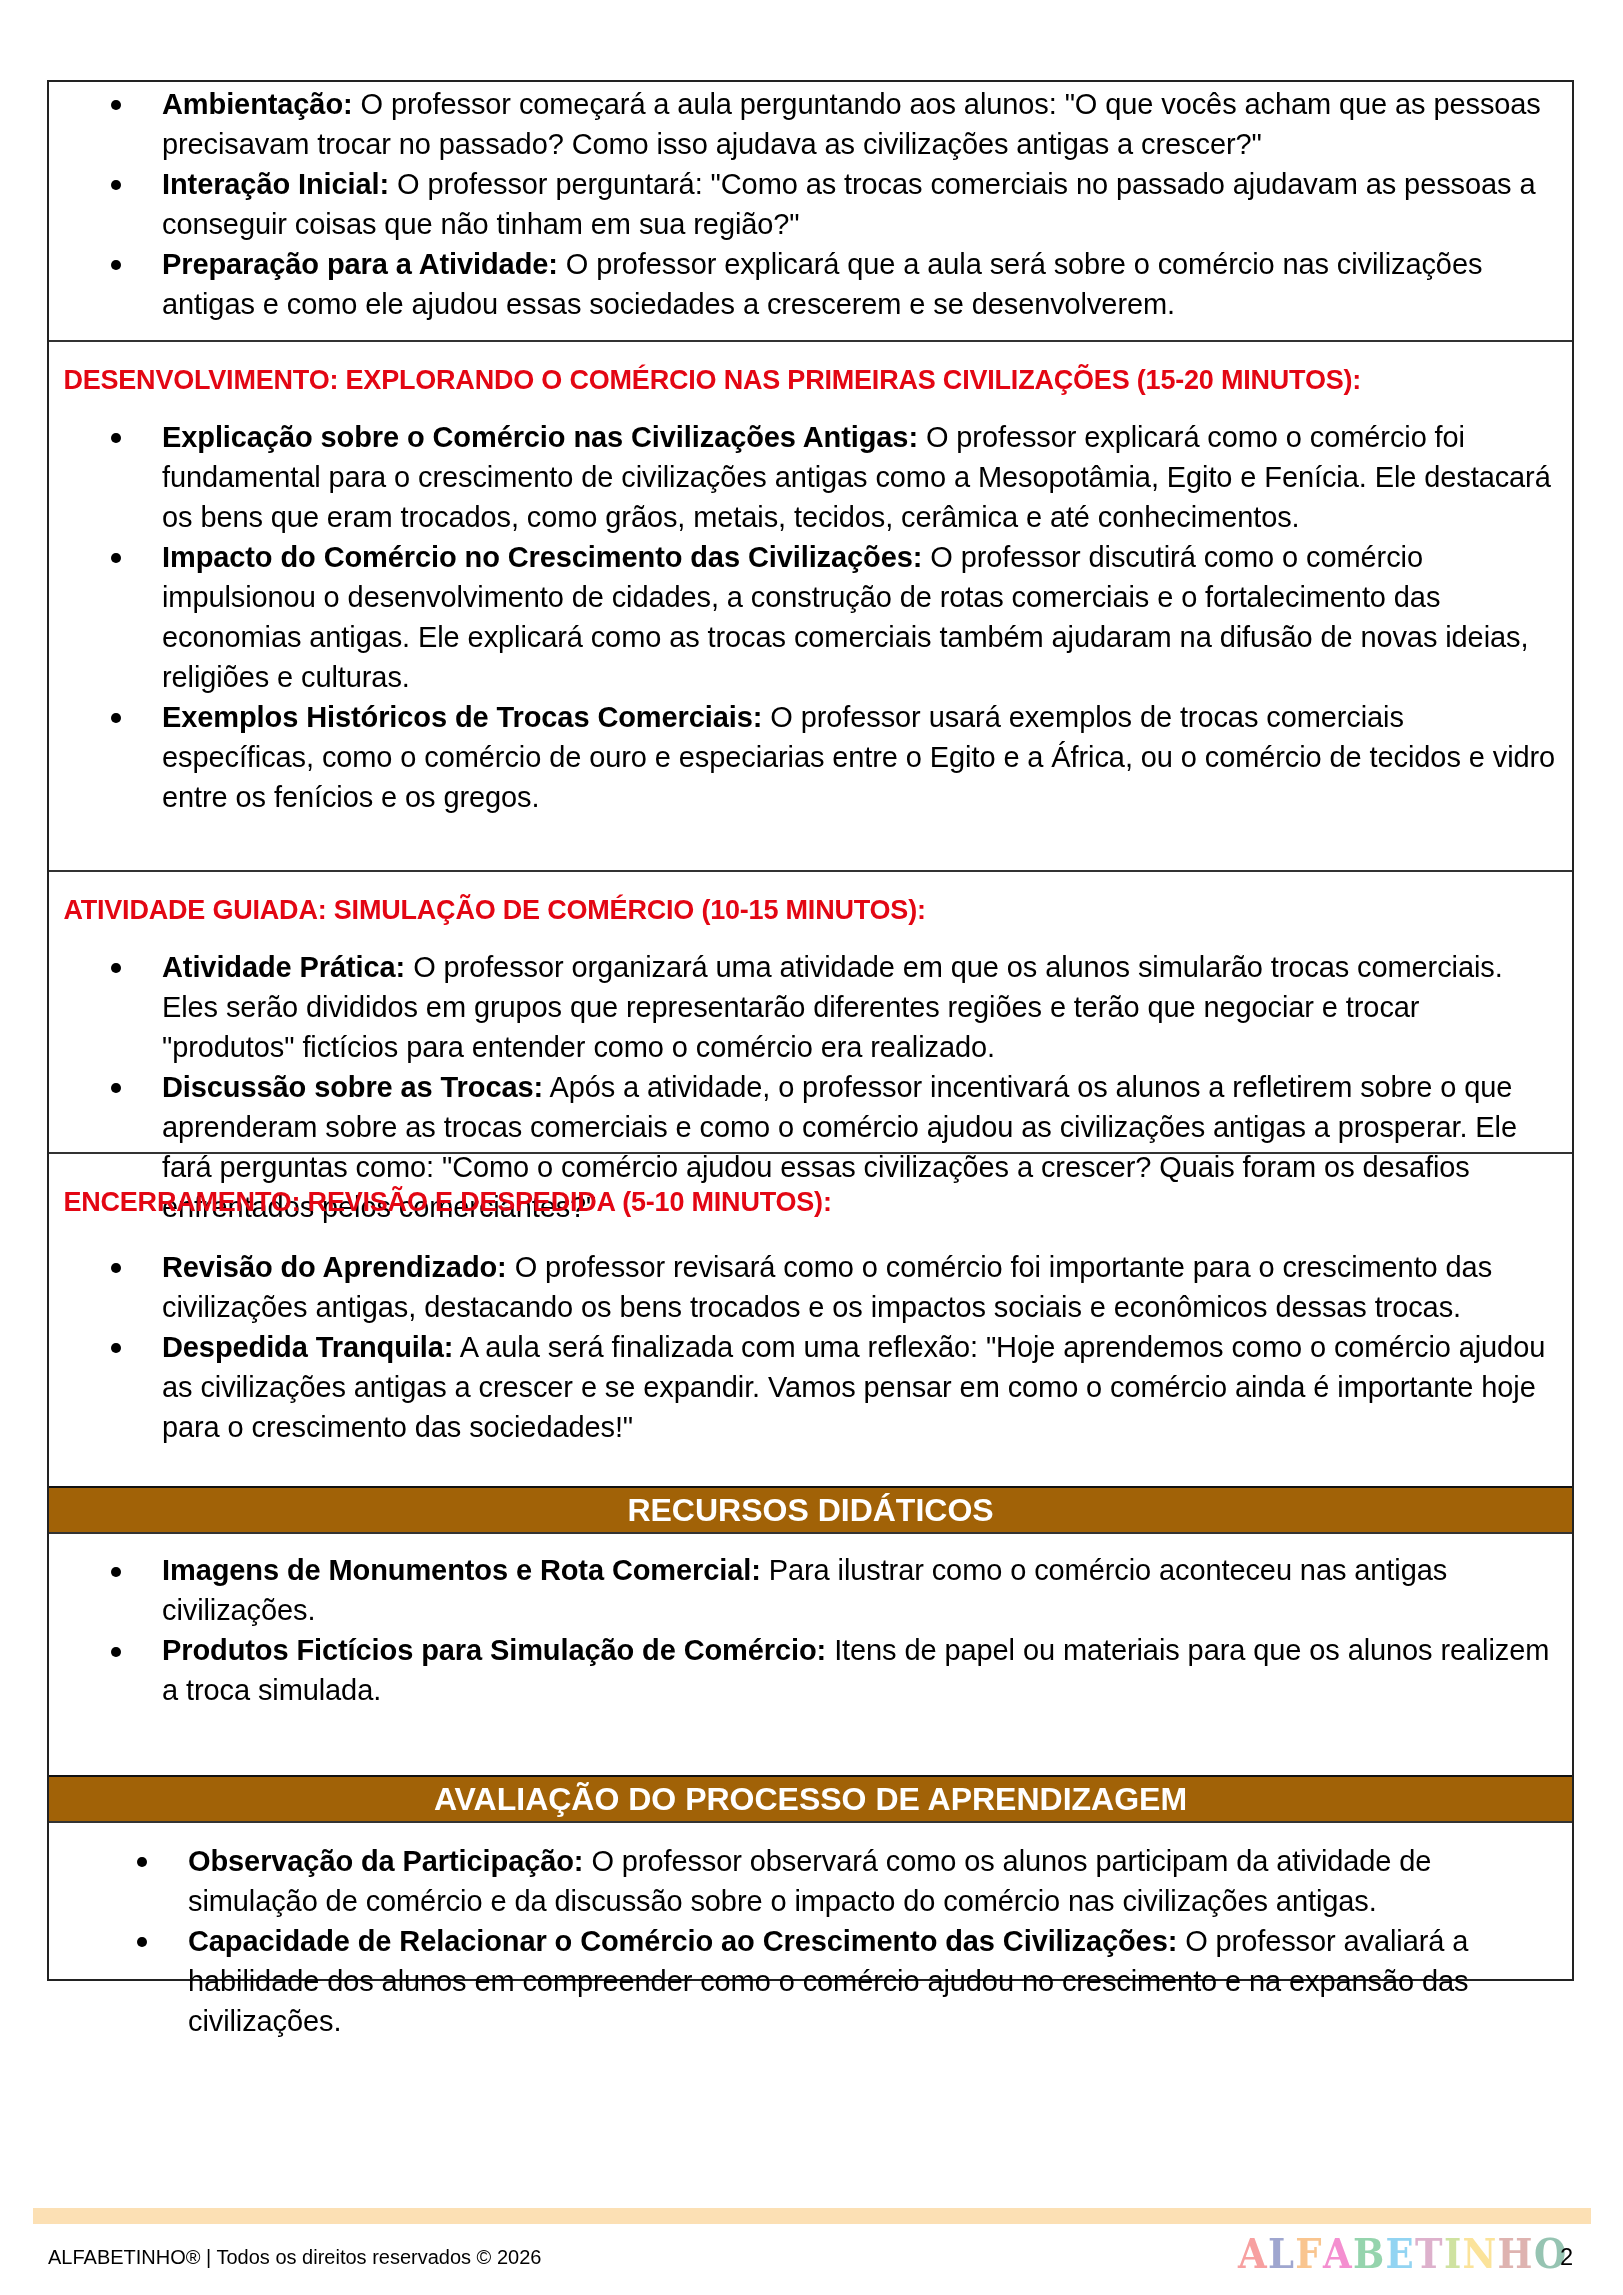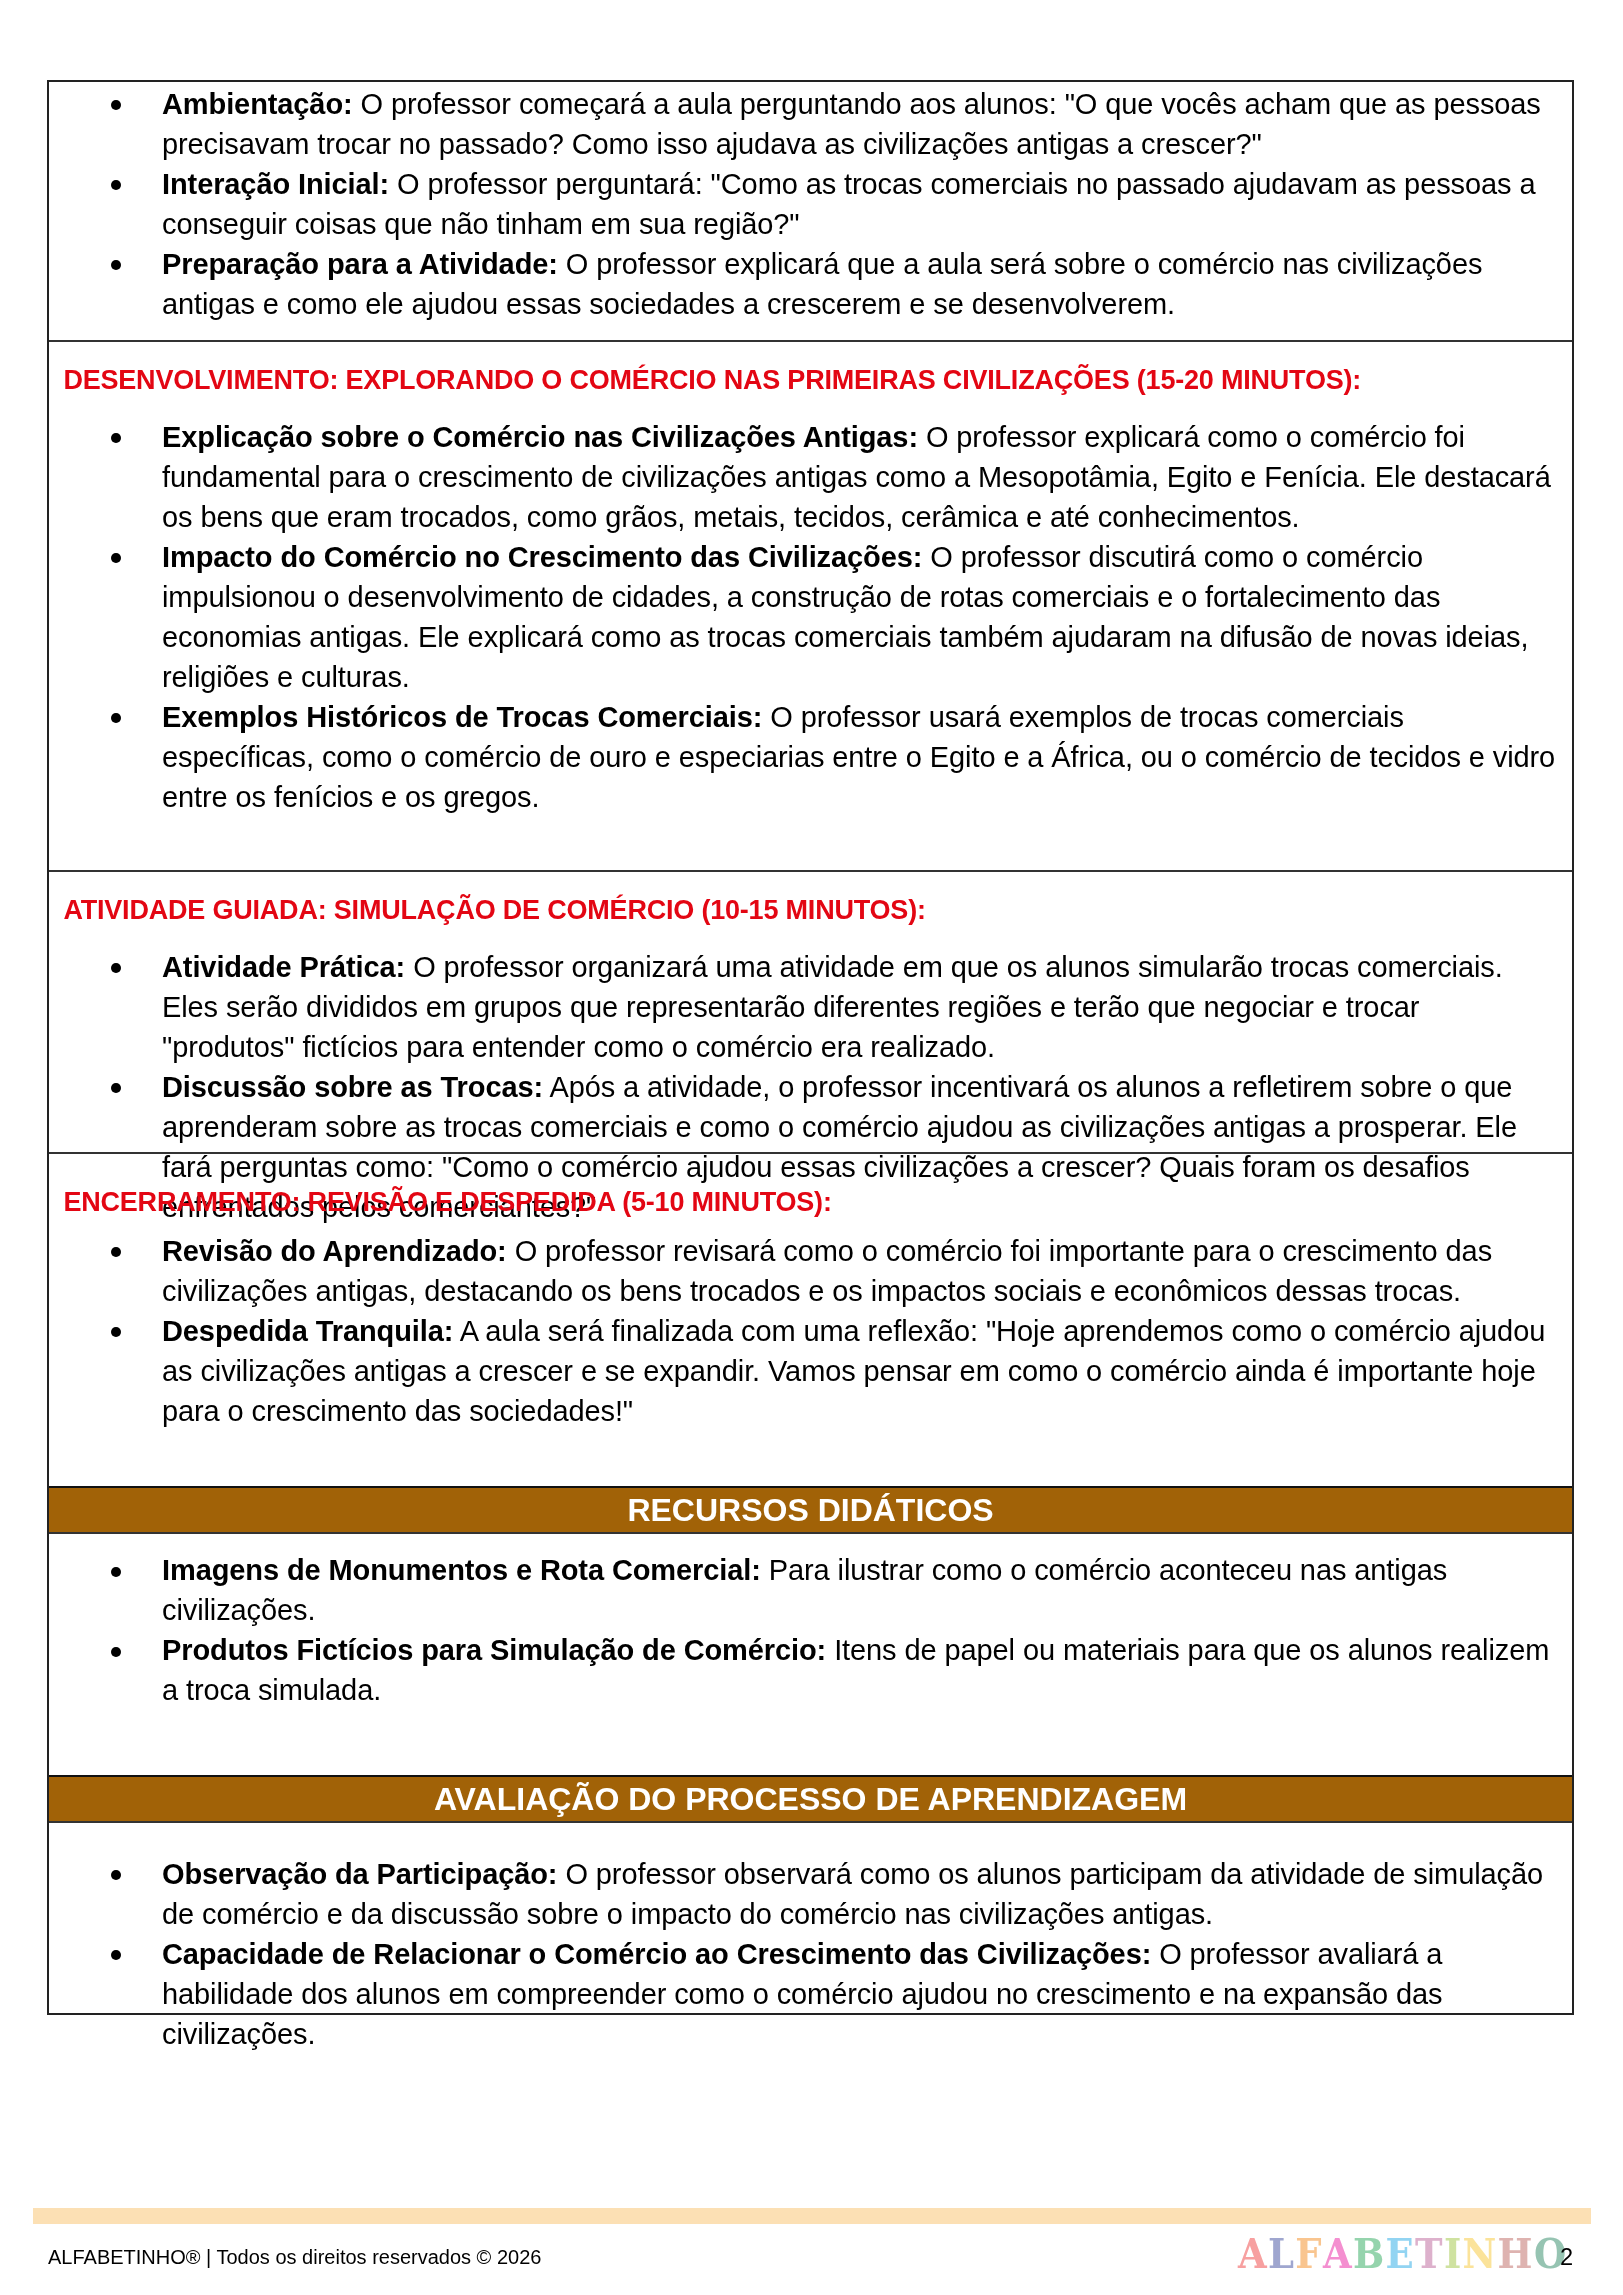--- a/index.html
+++ b/index.html
@@ -53,36 +53,36 @@
   <div class="row" style="height:282px; padding-top:21px;">
     <h2 class="heading">ATIVIDADE GUIADA: SIMULAÇÃO DE COMÉRCIO (10-15 MINUTOS):</h2>
     <ul class="bullets" style="margin-top:20px;">
       <li><span class="dot"></span><b>Atividade Prática:</b><span> O professor organizará uma atividade em que os alunos simularão trocas comerciais. Eles serão divididos em grupos que representarão diferentes regiões e terão que negociar e trocar "produtos" fictícios para entender como o comércio era realizado.</span></li>
       <li><span class="dot"></span><b>Discussão sobre as Trocas:</b><span> Após a atividade, o professor incentivará os alunos a refletirem sobre o que aprenderam sobre as trocas comerciais e como o comércio ajudou as civilizações antigas a prosperar. Ele fará perguntas como: "Como o comércio ajudou essas civilizações a crescer? Quais foram os desafios enfrentados pelos comerciantes?"</span></li>
     </ul>
   </div>
 
   <div class="row" style="height:334px; padding-top:31px;">
     <h2 class="heading">ENCERRAMENTO: REVISÃO E DESPEDIDA (5-10 MINUTOS):</h2>
-    <ul class="bullets" style="margin-top:12px;">
+    <ul class="bullets" style="margin-top:28px;">
       <li><span class="dot"></span><b>Revisão do Aprendizado:</b><span> O professor revisará como o comércio foi importante para o crescimento das civilizações antigas, destacando os bens trocados e os impactos sociais e econômicos dessas trocas.</span></li>
       <li><span class="dot"></span><b>Despedida Tranquila:</b><span> A aula será finalizada com uma reflexão: "Hoje aprendemos como o comércio ajudou as civilizações antigas a crescer e se expandir. Vamos pensar em como o comércio ainda é importante hoje para o crescimento das sociedades!"</span></li>
     </ul>
   </div>
 
   <div class="banner">RECURSOS DIDÁTICOS</div>
   <div class="row first" style="height:241px; padding-top:16.4px;">
     <ul class="bullets">
       <li><span class="dot"></span><b>Imagens de Monumentos e Rota Comercial:</b><span> Para ilustrar como o comércio aconteceu nas antigas civilizações.</span></li>
       <li><span class="dot"></span><b>Produtos Fictícios para Simulação de Comércio:</b><span> Itens de papel ou materiais para que os alunos realizem a troca simulada.</span></li>
     </ul>
   </div>
 
   <div class="banner">AVALIAÇÃO DO PROCESSO DE APRENDIZAGEM</div>
-  <div class="row first" style="height:190px; padding-top:31px;">
+  <div class="row first" style="height:156px; padding-top:18px;margin-left:26px;">
     <ul class="bullets">
       <li><span class="dot"></span><b>Observação da Participação:</b><span> O professor observará como os alunos participam da atividade de simulação de comércio e da discussão sobre o impacto do comércio nas civilizações antigas.</span></li>
       <li><span class="dot"></span><b>Capacidade de Relacionar o Comércio ao Crescimento das Civilizações:</b><span> O professor avaliará a habilidade dos alunos em compreender como o comércio ajudou no crescimento e na expansão das civilizações.</span></li>
     </ul>
   </div>
 </div>
 
 <div class="footer-bar"></div>
 <div class="footer-text">ALFABETINHO® | Todos os direitos reservados © 2026</div>
 <div class="logo" id="logo"><span style="color: rgb(247, 160, 160);">A</span><span style="color: rgb(159, 166, 207);">L</span><span style="color: rgb(249, 197, 143);">F</span><span style="color: rgb(244, 143, 208);">A</span><span style="color: rgb(149, 212, 173);">B</span><span style="color: rgb(146, 212, 242);">E</span><span style="color: rgb(221, 177, 204);">T</span><span style="color: rgb(207, 226, 160);">I</span><span style="color: rgb(251, 227, 154);">N</span><span style="color: rgb(222, 179, 176);">H</span><span style="color: rgb(150, 196, 178);">O</span></div>

